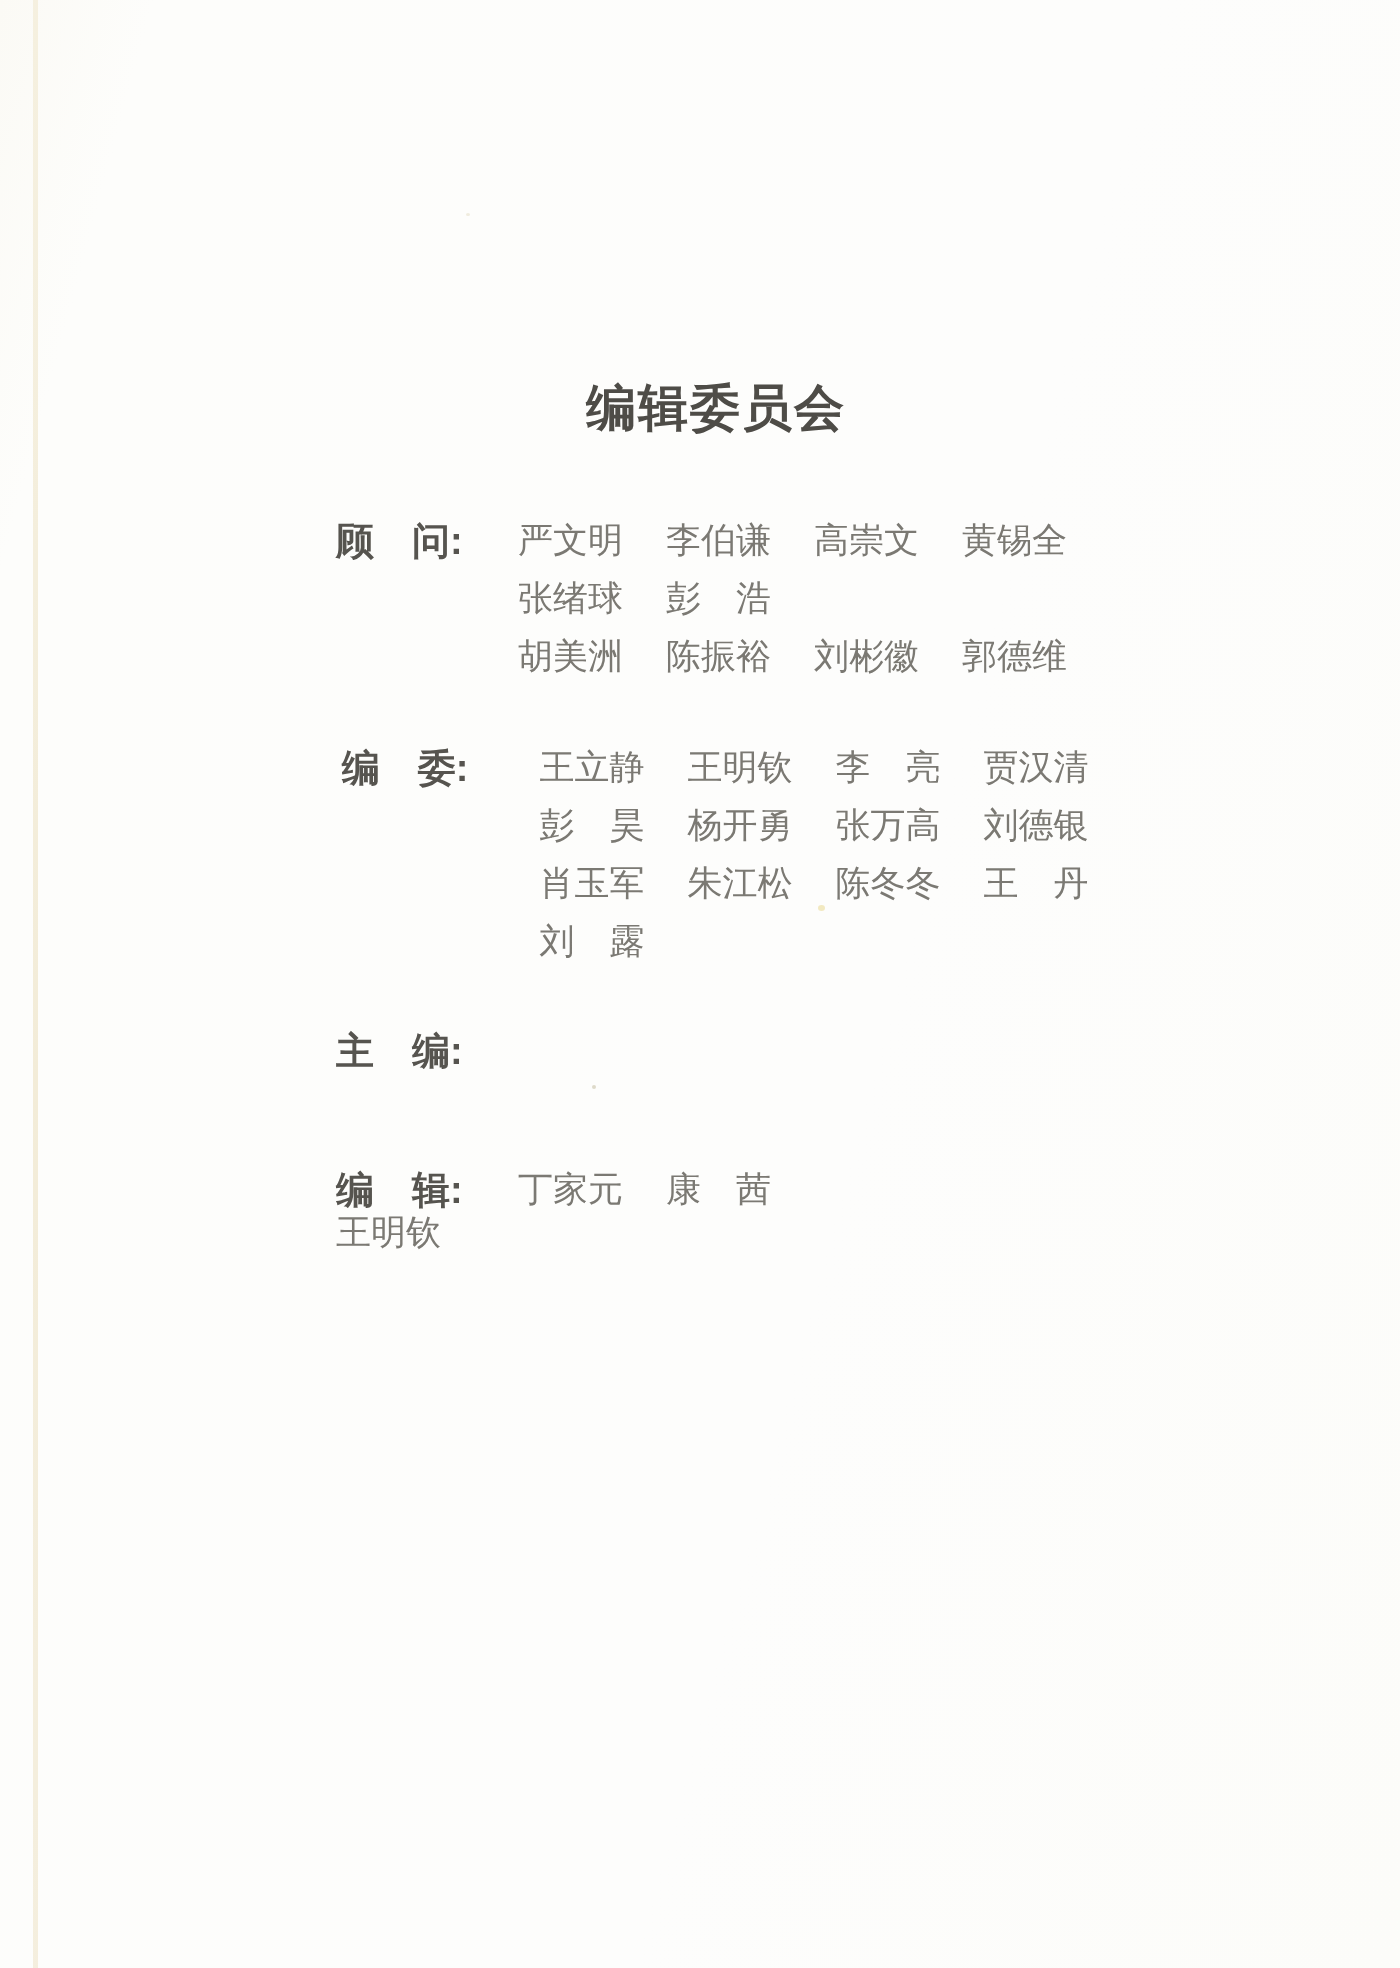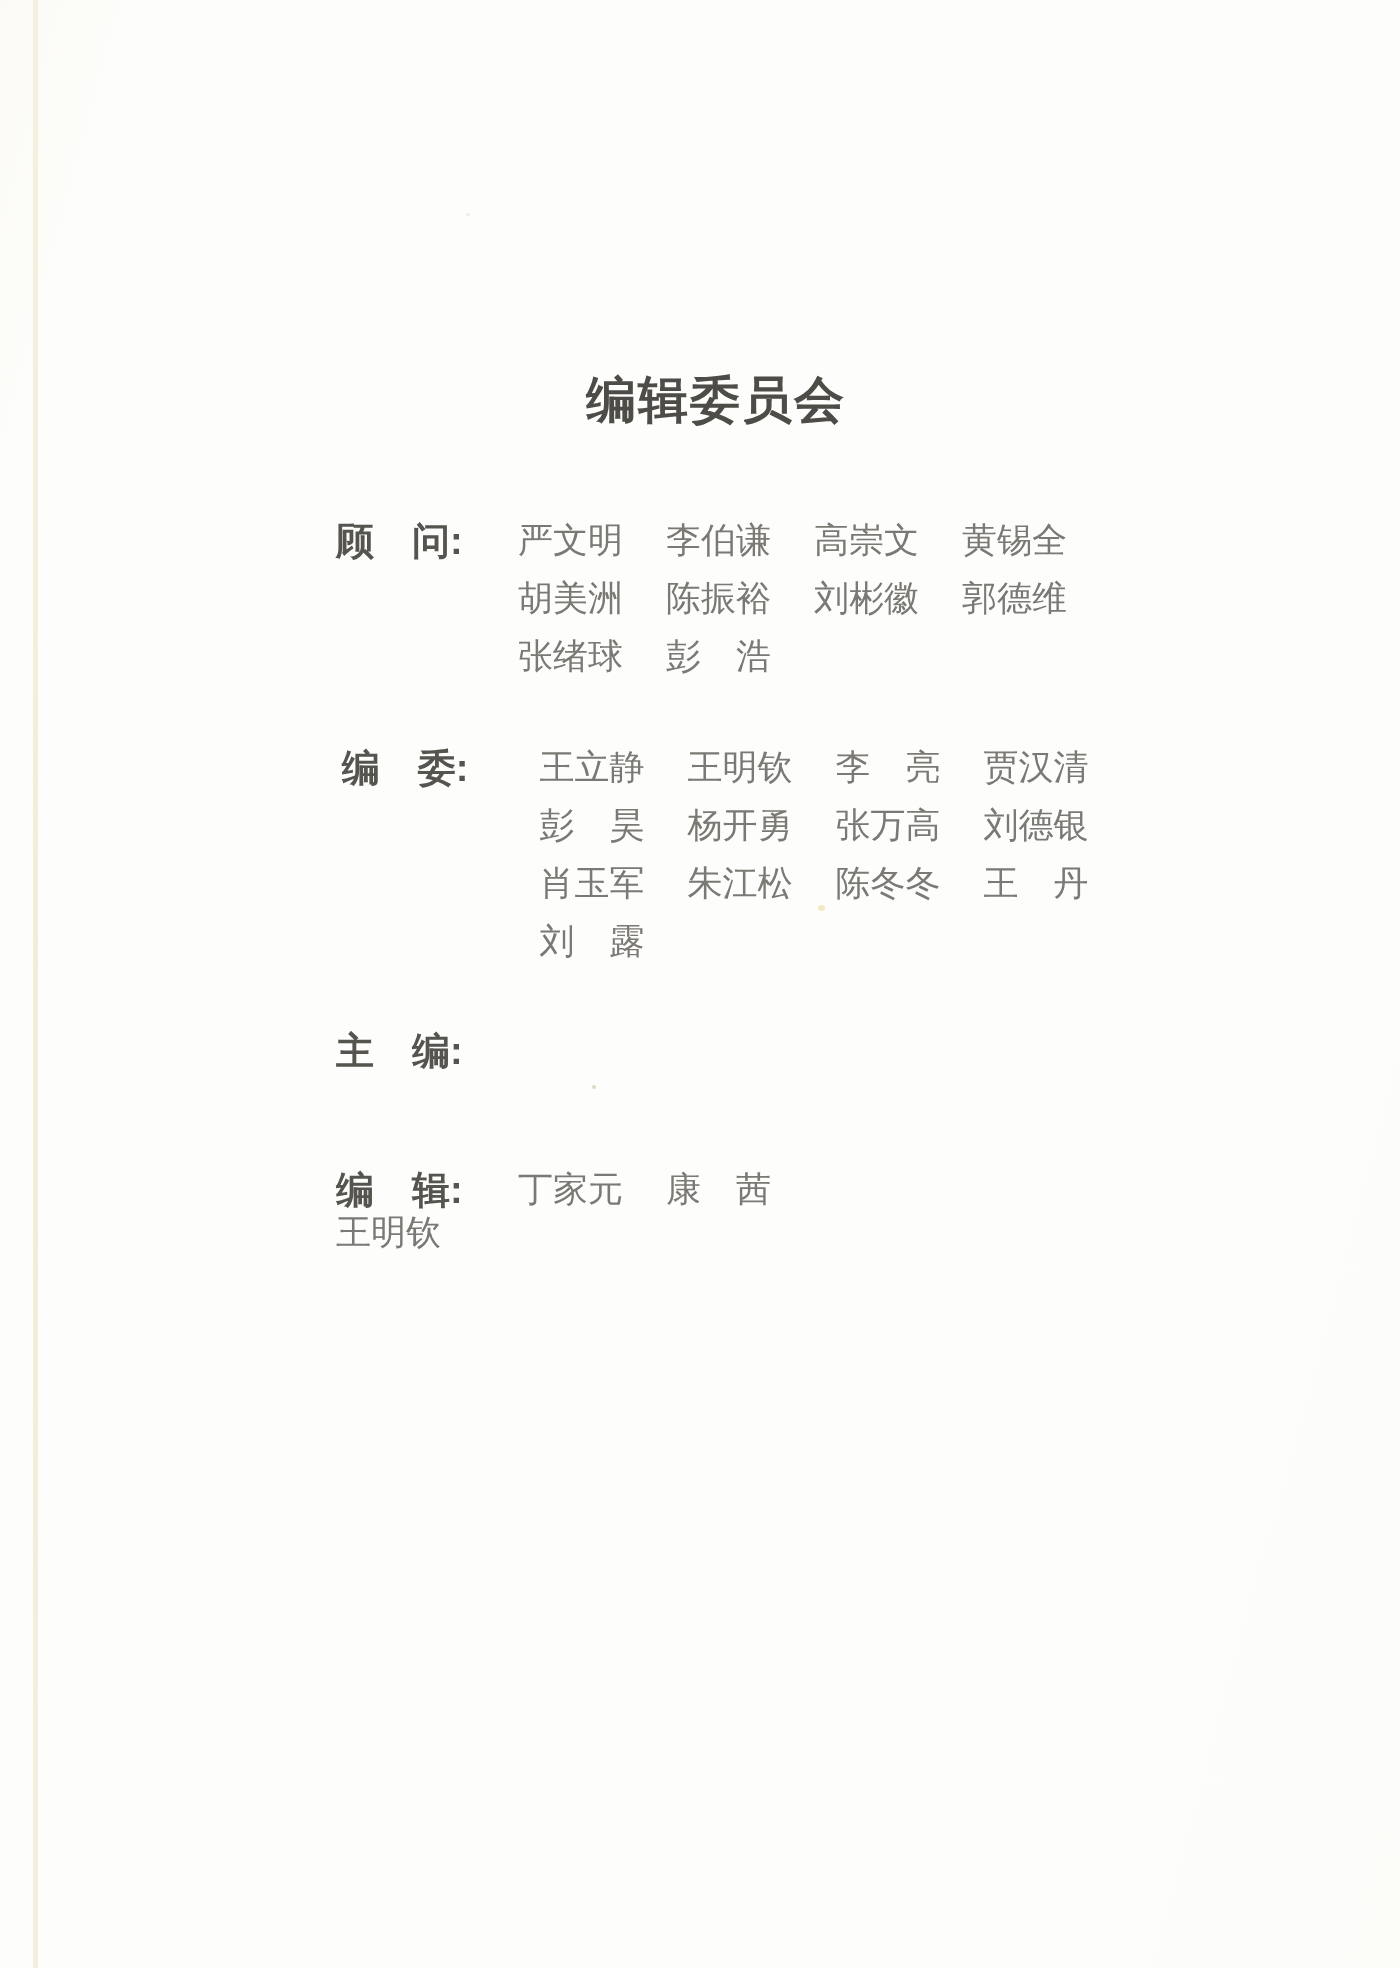--- a/index.html
+++ b/index.html
@@ -21,21 +21,21 @@
     left: 33px;
     top: 0;
     width: 5px;
     height: 100%;
     background: linear-gradient(to bottom, #f4eedb 0%, #f1e9d2 55%, #f3ecd9 100%);
     opacity: 0.85;
   }
   .title {
     position: absolute;
     left: 586px;
-    top: 372px;
+    top: 380px;
     margin: 0;
     font-size: 50px;
     line-height: 56px;
     font-weight: 700;
     letter-spacing: 2px;
     color: #4e4c47;
     font-family: "Liberation Serif", "DejaVu Serif", serif;
     white-space: nowrap;
   }
   .section {
@@ -94,28 +94,28 @@
       <div class="section" style="top: 512px;">
         <div class="section-label">顾　问:</div>
         <div class="names-block">
           <div class="names-row">
             <div class="member-name">严文明</div>
             <div class="member-name">李伯谦</div>
             <div class="member-name">高崇文</div>
             <div class="member-name">黄锡全</div>
           </div>
           <div class="names-row">
+            <div class="member-name">张绪球</div>
+            <div class="member-name">彭　浩</div>
+          </div>
+          <div class="names-row">
             <div class="member-name">胡美洲</div>
             <div class="member-name">陈振裕</div>
             <div class="member-name">刘彬徽</div>
             <div class="member-name">郭德维</div>
-          </div>
-          <div class="names-row">
-            <div class="member-name">张绪球</div>
-            <div class="member-name">彭　浩</div>
           </div>
         </div>
       </div>
       <div class="section" style="top: 739px; text-align: center;">
         <div class="section-label">编　委:</div>
         <div class="names-block">
           <div class="names-row">
             <div class="member-name">王立静</div>
             <div class="member-name">王明钦</div>
             <div class="member-name">李　亮</div>

